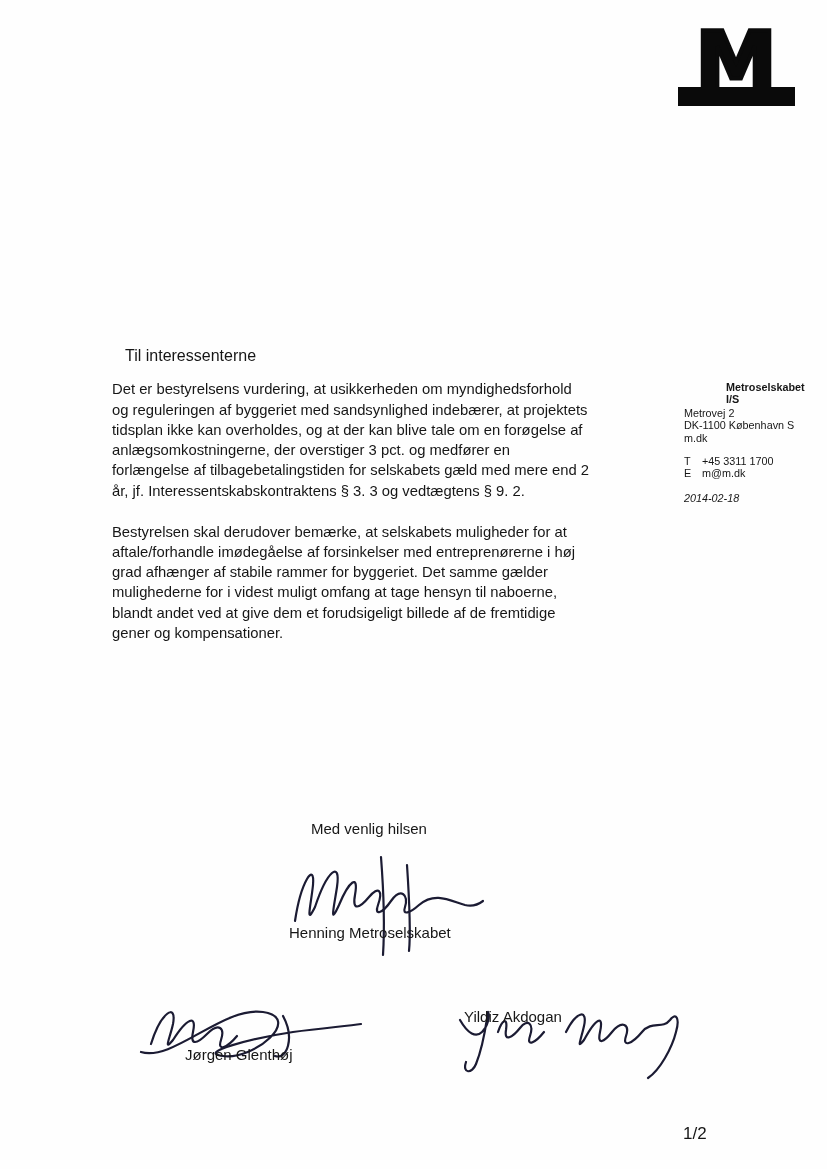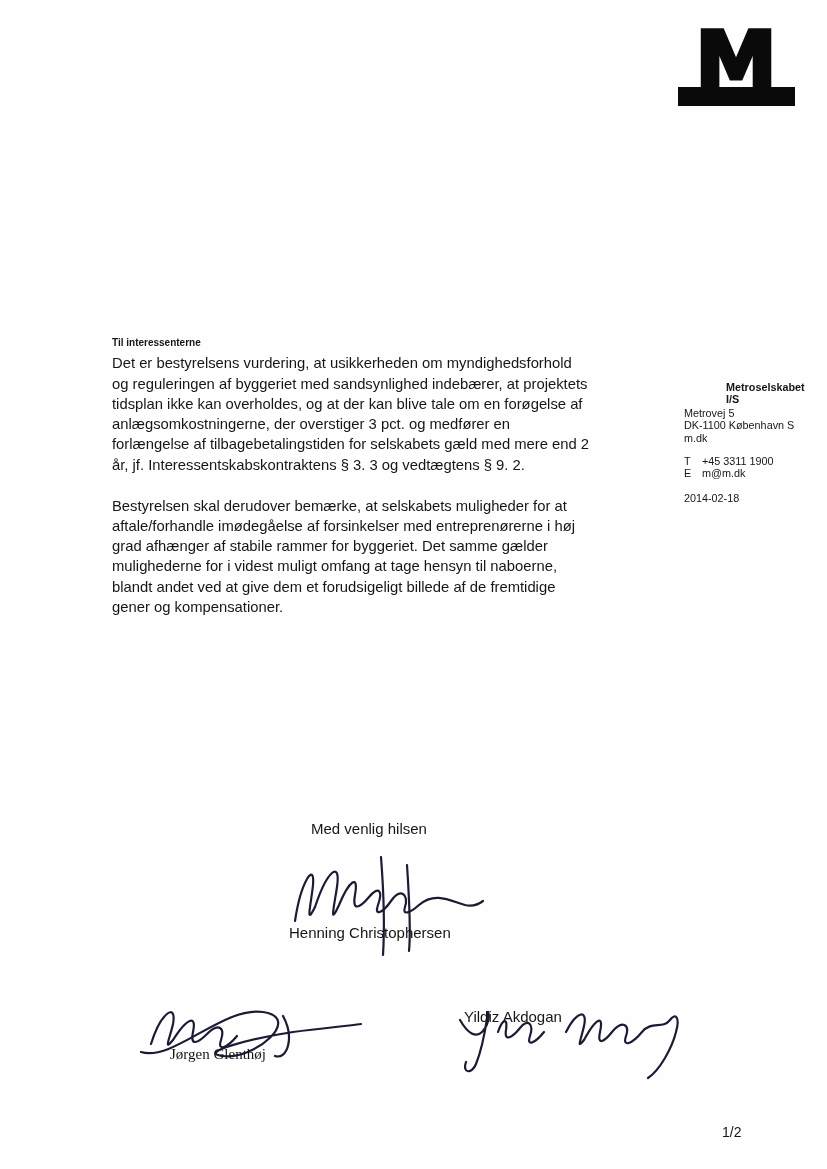--- a/index.html
+++ b/index.html
@@ -32,23 +32,23 @@
   }
   .letter-body {
     position: absolute;
     left: 112px;
     top: 333px;
     width: 478px;
     font-size: 14.8px;
     line-height: 20.3px;
   }
   .salutation {
-    font-weight: bold;
-    font-size: 10px;
-    margin: 0;
+    font-weight: normal;
+    font-size: 16px;
+    margin: 13px;
   }
   .letter-body p {
     margin: 0 0 20.5px 0;
   }
   .sidebar {
     position: absolute;
     left: 684px;
     top: 381px;
     width: 132px;
     font-size: 10.8px;
@@ -64,20 +64,21 @@
   }
   .contact-row {
     display: flex;
   }
   .contact-row .lbl {
     width: 18px;
     flex: 0 0 18px;
   }
   .sidebar .date {
     margin-top: 12px;
+    font-style: italic;
   }
   .closing {
     position: absolute;
     left: 311px;
     top: 820px;
     font-size: 15px;
   }
   .sig-svg {
     position: absolute;
     pointer-events: none;
@@ -90,51 +91,51 @@
     stroke-linejoin: round;
   }
   .sig1-svg { left: 283px; top: 843px; }
   .sig2-svg { left: 133px; top: 986px; }
   .sig3-svg { left: 446px; top: 990px; }
   .sig-name {
     position: absolute;
     font-size: 15px;
   }
   .sig1-name { left: 289px; top: 924px; }
-  .sig2-name { left: 170px; top: 1046px; font-family: Liberation Serif, serif; }
+  .sig2-name { left: 185px; top: 1046px; }
   .sig3-name { left: 464px; top: 1008px; }
   .page-number {
     position: absolute;
-    left: 722px;
+    left: 683px;
     top: 1124px;
-    font-size: 14px;
+    font-size: 17px;
   }
 </style>
 </head>
 <body>
 
 <div class="page">
 
   <div class="logo">
     <svg width="117" height="90" viewBox="0 0 117 90">
       <text x="58" y="74" text-anchor="middle" font-family="DejaVu Sans, sans-serif" font-weight="bold" font-size="82" fill="#0a0a0a" stroke="#0a0a0a" stroke-width="4">M</text>
       <rect x="0" y="71" width="117" height="19" fill="#0a0a0a"></rect>
     </svg>
   </div>
 
 
   <aside class="sidebar">
     <div class="company">Metroselskabet I/S</div>
-    <div>Metrovej 5</div>
+    <div>Metrovej 2</div>
     <div>DK-1100 København S</div>
     <div>m.dk</div>
     <div class="contact">
       <div class="contact-row">
         <span class="lbl">T</span>
-        <span>+45 3311 1900</span>
+        <span>+45 3311 1700</span>
       </div>
       <div class="contact-row">
         <span class="lbl">E</span>
         <span>m@m.dk</span>
       </div>
     </div>
     <div class="date">2014-02-18</div>
   </aside>
 
   <div class="letter-body">
@@ -146,21 +147,21 @@
   <div class="closing">Med venlig hilsen</div>
 
   <svg class="sig-svg sig1-svg" width="205" height="115" viewBox="0 0 205 115">
     <path d="M12,78 C18,38 32,18 30,42 C28,62 22,84 32,64 C44,28 58,16 54,44
              C51,64 46,84 56,62 C66,38 76,30 72,52 C69,68 76,66 86,54
              C96,42 100,48 95,62 C91,73 99,71 108,58 C118,44 126,52 122,64
              C119,73 127,70 136,62 C152,48 168,58 182,62 C190,64 196,61 200,58"></path>
     <path d="M98,14 C100,40 102,80 100,112"></path>
     <path d="M124,22 C126,52 128,88 126,108"></path>
   </svg>
-  <div class="sig-name sig1-name">Henning Christophersen</div>
+  <div class="sig-name sig1-name">Henning Metroselskabet</div>
 
   <svg class="sig-svg sig2-svg" width="235" height="85" viewBox="0 0 235 85">
     <path d="M18,58 C28,26 44,16 40,38 C37,52 30,66 40,54 C54,32 64,28 60,46
              C57,60 64,58 74,48 C86,36 92,42 88,54 C84,66 94,62 104,50"></path>
     <path d="M8,66 C40,76 90,20 130,26 C170,32 122,74 90,70 C62,67 120,52 160,46
              C190,42 215,40 228,38"></path>
     <path d="M150,30 C162,52 154,74 142,70"></path>
   </svg>
   <div class="sig-name sig2-name">Jørgen Glenthøj</div>
 

